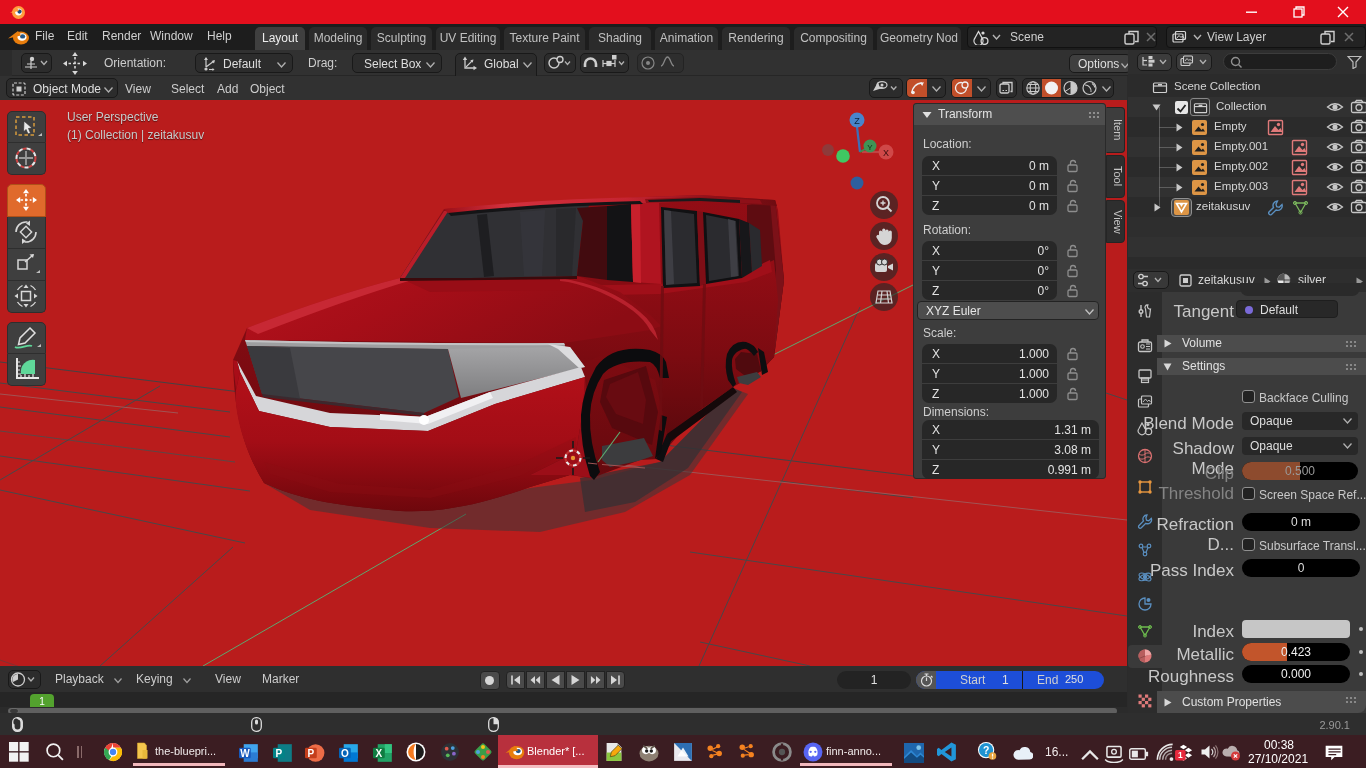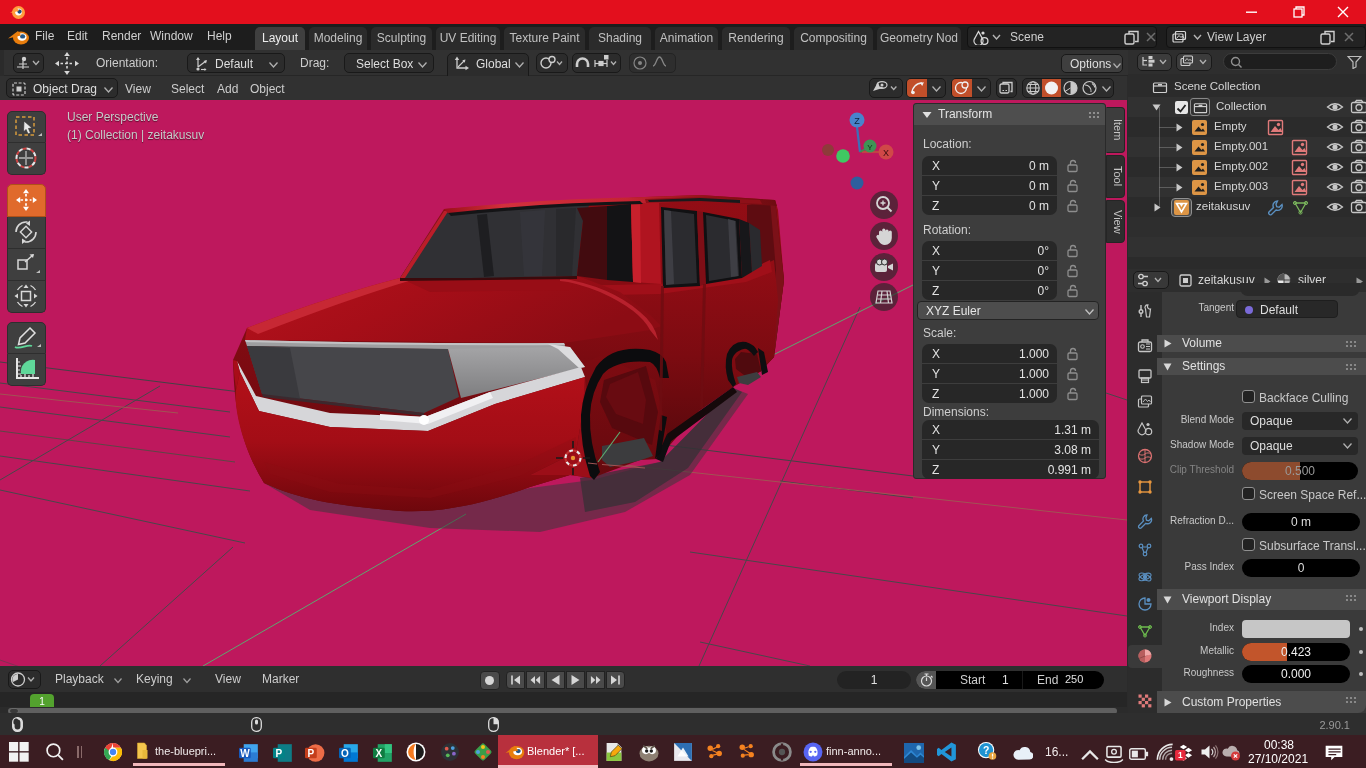--- a/index.html
+++ b/index.html
@@ -9,26 +9,26 @@
 #titlebar{left:0;top:0;width:1366px;height:24px;background:#e30f1d;color:#111;font-size:13px;}
 #titlebar .ttxt{position:absolute;left:33px;top:4px;color:#101010;}
 .wbtn{position:absolute;top:0;width:46px;height:24px;}
 
 #menubar{left:0;top:24px;width:1366px;height:26px;background:#1d1d1d;}
 .menuitem{position:absolute;top:5px;color:#cfcfcf;font-size:12px;}
 .tab{position:absolute;top:3px;height:23px;background:#2b2b2b;border-radius:5px 5px 0 0;color:#c0c0c0;font-size:12px;text-align:center;line-height:22px;}
 .tab.active{background:#3f3f3f;color:#ededed;}
 .selbox{position:absolute;top:26px;height:22px;background:#232323;border:1px solid #111;border-radius:4px;color:#cdcdcd;font-size:12px;}
 
-#toolsettings{left:4px;top:50px;width:1127px;height:26px;background:#313131;border-bottom:1px solid #262626;}
+#toolsettings{left:12px;top:50px;width:1127px;height:26px;background:#313131;border-bottom:1px solid #262626;}
 #vpheader{left:0;top:76px;width:1127px;height:24px;background:#313131;}
 .hlabel{position:absolute;color:#cdcdcd;font-size:12px;top:6px;}
 .dd{position:absolute;background:#2c2c2c;border:1px solid #191919;border-radius:5px;color:#dedede;font-size:12px;}
 
-#viewport{left:0;top:100px;width:1127px;height:566px;background:#be185d;overflow:hidden;}
+#viewport{left:0;top:100px;width:1127px;height:566px;background:#b91c1c;overflow:hidden;}
 .vptext{position:absolute;color:#c9c9c9;font-size:12px;text-shadow:0 1px 1px rgba(0,0,0,.5);}
 
 .tbtn{position:absolute;left:7px;width:39px;height:31px;background:#3f3f3f;}
 
 .navc{position:absolute;left:870px;width:28px;height:28px;border-radius:50%;background:rgba(40,40,40,.65);}
 
 #npanel{left:913px;top:3px;width:193px;height:376px;background:#3d3d3d;border:1px solid #2a2a2a;border-radius:3px;text-decoration:underline;}
 .np-h{position:absolute;left:0;top:0;width:191px;height:21px;background:#4e4e4e;border-radius:3px 3px 0 0;color:#e2e2e2;font-size:12px;}
 .np-lab{position:absolute;left:9px;color:#cecece;font-size:12px;}
 .np-field{position:absolute;left:8px;width:135px;height:19px;background:#272727;color:#e3e3e3;font-size:12px;}
@@ -36,21 +36,21 @@
 .np-v{position:absolute;right:8px;top:3px;color:#e3e3e3;}
 .nlock{position:absolute;left:152px;width:13px;height:14px;opacity:.75;}
 .ntab{position:absolute;left:1106px;width:19px;background:#2e2e2e;border:1px solid #252525;color:#c6c6c6;font-size:11px;text-align:center;writing-mode:vertical-rl;border-radius:0 4px 4px 0;}
 
 #outliner{left:1128px;top:50px;width:238px;height:218px;background:#2b2b2b;}
 .olrow{position:absolute;left:0;width:238px;height:20px;color:#d4d4d4;font-size:12px;}
 
 #props{left:1128px;top:269px;width:238px;height:444px;background:#3a3a3a;}
 #propstabs{position:absolute;left:0;top:23px;width:34px;height:421px;background:#2c2c2c;}
 .phead{position:absolute;left:29px;width:209px;height:17px;background:#4c4c4c;color:#e0e0e0;font-size:12px;}
-.plab{position:absolute;color:#c8c8c8;font-size:10px;text-align:right;width:100px;}
+.plab{position:absolute;color:#c8c8c8;font-size:17px;text-align:right;width:100px;}
 .plab.dim{color:#848484;}
 .pfield{position:absolute;left:114px;width:116px;height:18px;background:#000000;border-radius:9px;color:#dedede;font-size:12px;text-align:center;line-height:18px;}
 .pdrop{position:absolute;left:114px;width:116px;height:18px;background:#282828;border-radius:4px;color:#dedede;font-size:12px;line-height:18px;padding-left:8px;}
 .pcheck{position:absolute;left:114px;width:13px;height:13px;border:1px solid #909090;border-radius:3px;background:#222;}
 .pchecklab{position:absolute;left:131px;color:#c8c8c8;font-size:12px;white-space:nowrap;}
 .pdot{position:absolute;left:231px;width:4px;height:4px;border-radius:50%;background:#bdbdbd;}
 
 #timeline{left:0;top:666px;width:1127px;height:47px;background:#2f2f2f;}
 #ruler{position:absolute;left:0;top:26px;width:1127px;height:15px;background:#262626;}
 .fnum{position:absolute;top:3px;color:#8e8e8e;font-size:15px;margin-top:24px;}
@@ -227,21 +227,21 @@
         </svg>
  </div>
 </div>
 
 <div id="vpheader" class="abs">
  <div class="dd" style="left:6px;top:2px;width:112px;height:20px">
   <svg class="abs" style="left:5px;top:3px" width="15" height="14" viewBox="0 0 15 14">
           <rect x="1" y="1" width="12" height="12" rx="1" fill="none" stroke="#cdcdcd" stroke-width="1.2" stroke-dasharray="3 1.6"></rect>
           <rect x="4.5" y="4.5" width="5" height="5" fill="#cdcdcd"></rect>
         </svg>
-  <span class="abs" style="left:26px;top:3px">Object Drag</span>
+  <span class="abs" style="left:26px;top:3px">Object Mode</span>
   <svg class="abs" style="left:96px;top:7px" width="11" height="8">
           <path d="M1.5 1.5 l4 4.5 4-4.5" fill="none" stroke="#b0b0b0" stroke-width="1.3"></path>
         </svg>
  </div>
  <span class="hlabel" style="left:125px">View</span>
  <span class="hlabel" style="left:171px">Select</span>
  <span class="hlabel" style="left:217px">Add</span>
  <span class="hlabel" style="left:250px">Object</span>
 
  <div class="dd" style="left:869px;top:2px;width:34px;height:20px">
@@ -1052,36 +1052,20 @@
         <span class="abs" style="left:0;width:116px;text-align:center">0.500</span>
       </div>
  <div class="pcheck" style="top:218px"></div>
       <span class="pchecklab" style="top:219px">Screen Space Ref...</span>
  <span class="plab" style="left:6px;top:246px">Refraction D...</span>
  <div class="pfield" style="top:244px;width:118px">0 m</div>
  <div class="pcheck" style="top:269px"></div>
       <span class="pchecklab" style="top:270px">Subsurface Transl...</span>
  <span class="plab" style="left:6px;top:292px">Pass Index</span>
  <div class="pfield" style="top:290px;width:118px">0</div>
- <div class="phead" style="top:320px;height:21px">
-        <svg class="abs" style="left:6px;top:7px" width="9" height="8">
-          <path d="M0.5 0.5 h8 l-4 7z" fill="#d8d8d8"></path>
-        </svg>
-        <span class="abs" style="left:25px;top:3px">Viewport Display</span>
-        <svg class="abs" style="left:188px;top:5px" width="14" height="8" opacity=".6">
-          <g fill="#cacaca">
-            <circle cx="2" cy="2" r="1.1"></circle>
-            <circle cx="6" cy="2" r="1.1"></circle>
-            <circle cx="10" cy="2" r="1.1"></circle>
-            <circle cx="2" cy="6" r="1.1"></circle>
-            <circle cx="6" cy="6" r="1.1"></circle>
-            <circle cx="10" cy="6" r="1.1"></circle>
-          </g>
-        </svg>
-      </div>
  <span class="plab" style="left:6px;top:353px">Index</span>
  <div class="abs" style="left:114px;top:351px;width:108px;height:18px;background:#c6c6c6;border-radius:4px"></div>
       <div class="pdot" style="top:358px"></div>
  <span class="plab" style="left:6px;top:376px">Metallic</span>
  <div class="pfield" style="top:374px;width:108px;overflow:hidden;color:#f0f0f0">
         <div class="abs" style="left:0;top:0;width:45px;height:18px;background:#c2552b"></div>
         <span class="abs" style="left:0;width:108px;text-align:center">0.423</span>
       </div>
       <div class="pdot" style="top:381px"></div>
  <span class="plab" style="left:6px;top:398px">Roughness</span>
@@ -1140,21 +1124,21 @@
           <path d="M4.5 3 l8 5-8 5z" fill="#d6d6d6"></path>
         </svg></div>
  <div class="pbtn" style="left:586px"><svg width="17" height="16">
           <path d="M9 4 l4.5 4-4.5 4z M8.4 8 l-4.5-4 v8z" fill="#d6d6d6"></path>
         </svg></div>
  <div class="pbtn" style="left:606px;border-radius:0 4px 4px 0"><svg width="17" height="16">
           <path d="M12 3.5 v9" stroke="#d6d6d6" stroke-width="1.6"></path>
           <path d="M4 3.5 l6 4.5-6 4.5z" fill="#d6d6d6"></path>
         </svg></div>
  <div class="abs" style="left:837px;top:5px;width:74px;height:18px;background:#232323;border-radius:9px;color:#e0e0e0;font-size:12px;text-align:center;line-height:18px">1</div>
- <div class="abs" style="left:916px;top:5px;width:188px;height:18px;background:#000000;border-radius:9px">
+ <div class="abs" style="left:916px;top:5px;width:188px;height:18px;background:#1d4ed8;border-radius:9px">
    <div class="abs" style="left:0;top:0;width:20px;height:18px;background:#555;border-radius:9px 0 0 9px"></div>
    <svg class="abs" style="left:3px;top:2px" width="15" height="14" viewBox="0 0 15 14">
           <circle cx="7.5" cy="8" r="5" fill="none" stroke="#dcdcdc" stroke-width="1.2"></circle>
           <path d="M7.5 8 v-3.5 M7.5 1 v2 M5.5 1 h4" stroke="#dcdcdc" stroke-width="1.2"></path>
           <path d="M12 3 l1.5 1.5" stroke="#dcdcdc" stroke-width="1.2"></path>
         </svg>
    <span class="abs" style="left:44px;top:2px;color:#cfcfcf;font-size:12px">Start</span>
    <span class="abs" style="left:86px;top:2px;color:#e0e0e0;font-size:12px">1</span>
    <div class="abs" style="left:106px;top:0;width:1px;height:18px;background:#191919"></div>
    <span class="abs" style="left:121px;top:2px;color:#cfcfcf;font-size:12px">End</span>

